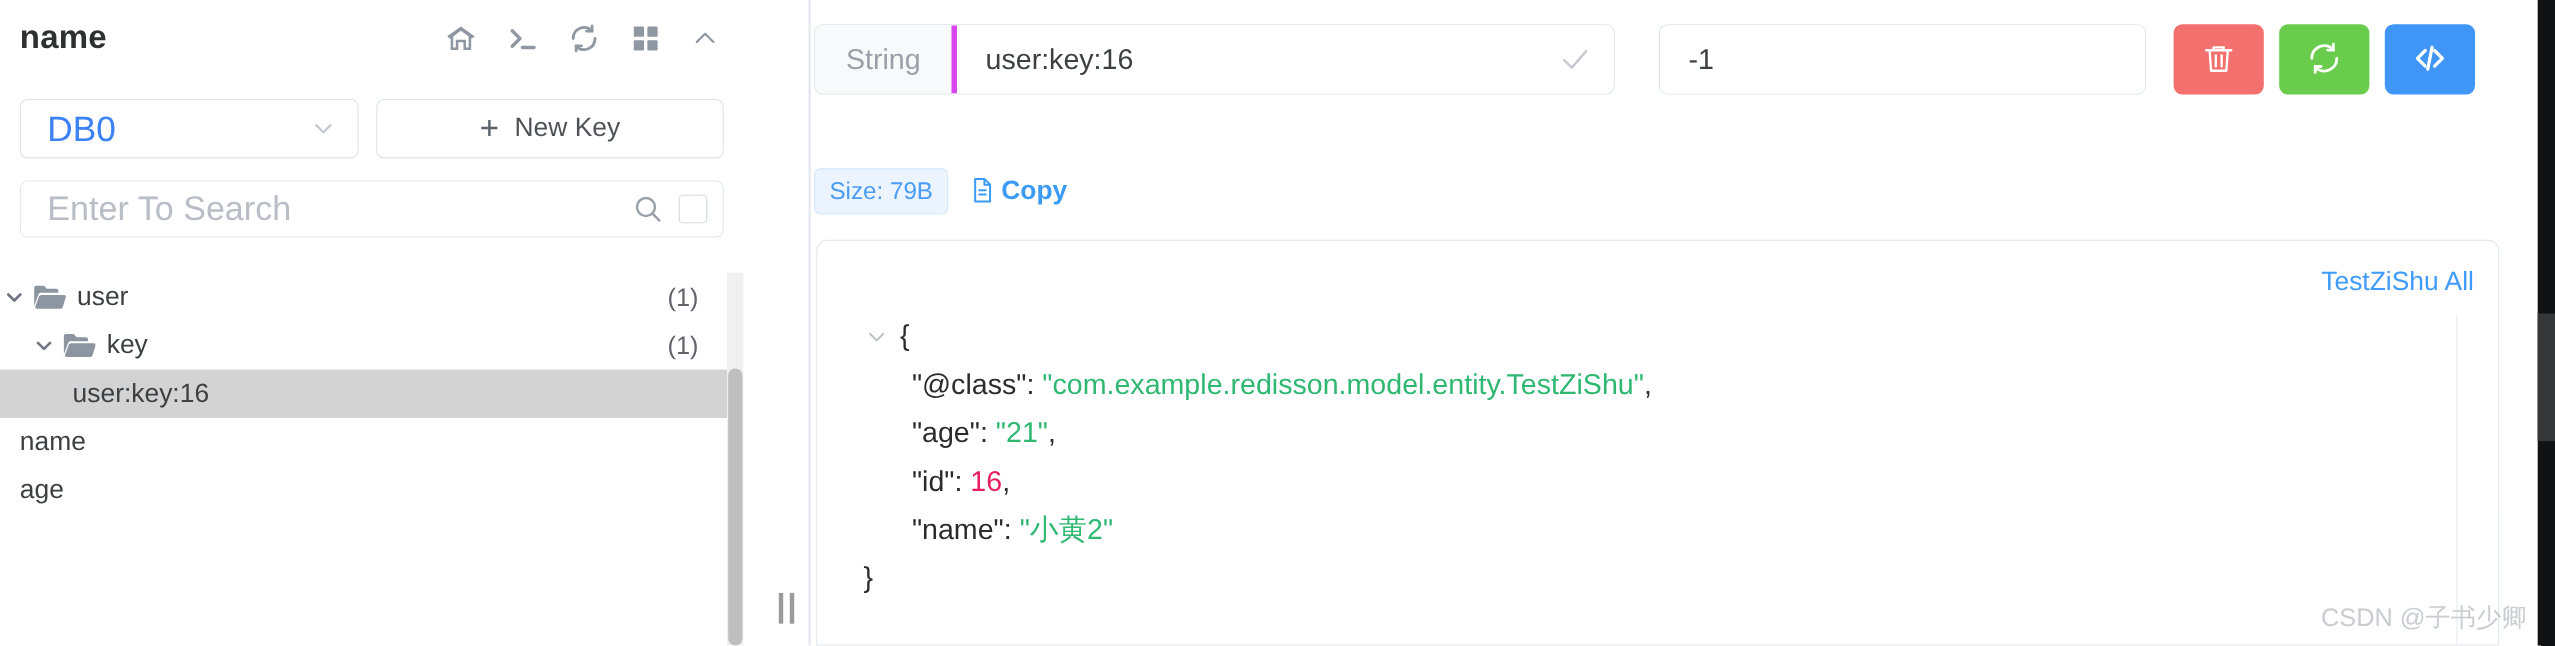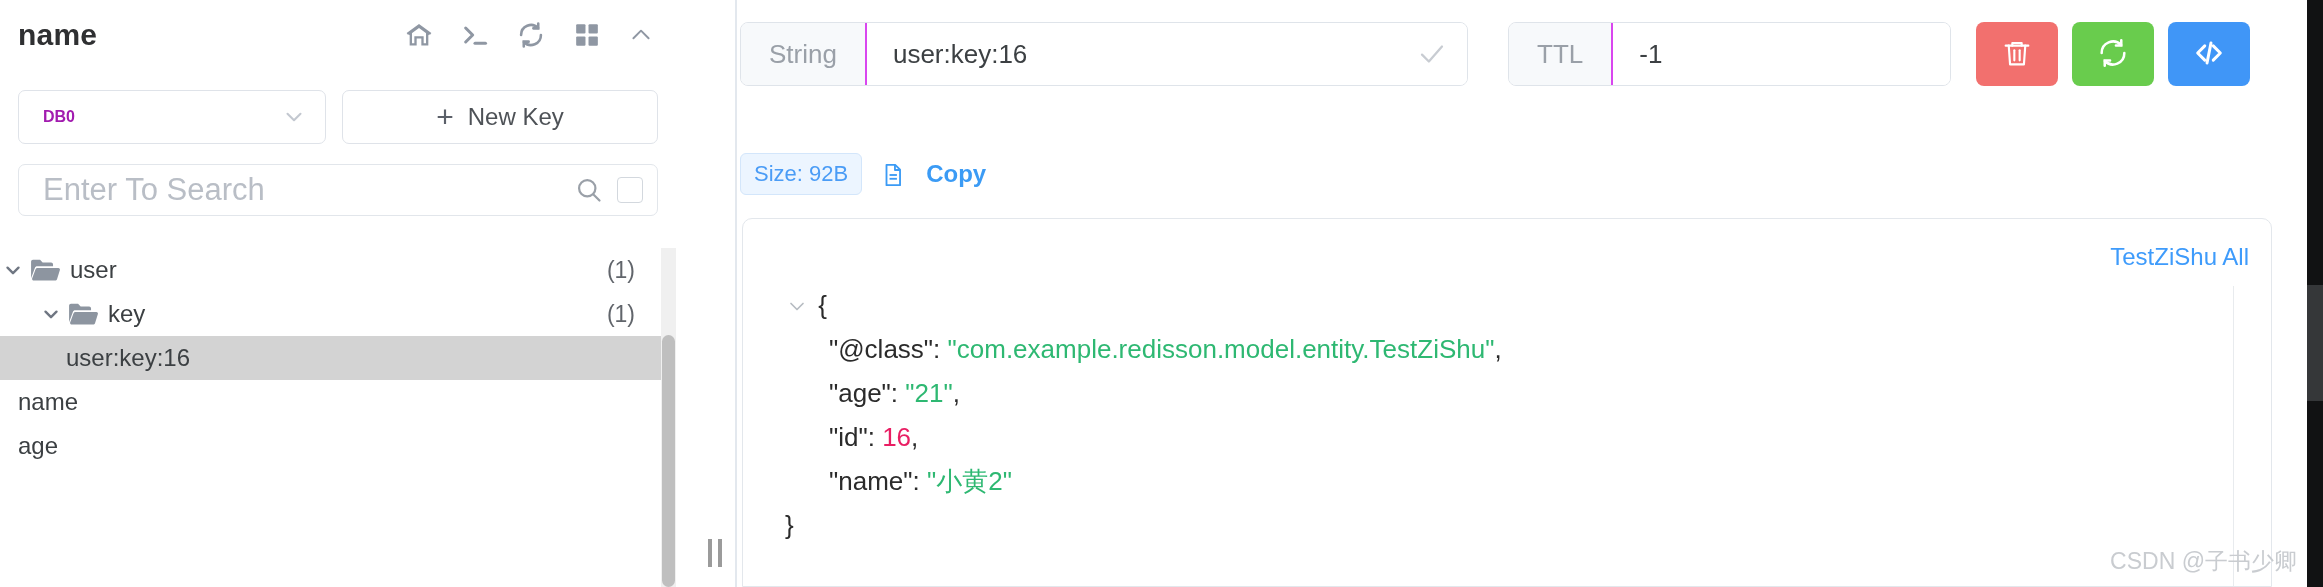--- a/index.html
+++ b/index.html
@@ -37,21 +37,21 @@
     position: absolute; left: 18px; top: 90px;
     width: 640px; height: 54px;
     display: flex; gap: 16px;
   }
   .db-select {
     width: 308px; height: 54px;
     border: 1px solid #dfe3e9; border-radius: 7px;
     display: flex; align-items: center; justify-content: space-between;
     padding: 0 18px 0 24px; background:#fff; cursor:pointer;
   }
-  .db-select .txt { font-size: 16px; color: #a21caf; font-weight: bold; }
+  .db-select .txt { font-size: 32px; color: #3b82f6; }
   .caret { color:#c3c8d0; display:flex; }
   .newkey-btn {
     flex: 1; height: 54px;
     border: 1px solid #dfe3e9; border-radius: 7px;
     display: flex; align-items: center; justify-content: center; gap: 14px;
     font-size: 24px; color: #4e5257; background:#fff; cursor:pointer;
   }
   .plus-ic { font-size: 30px; font-weight: 300; line-height: 1; color:#5b6069;}
 
   .search-wrap {
@@ -78,21 +78,21 @@
   .tnode {
     position: relative; height: 44px;
     display: flex; align-items: center;
     font-size: 24px; color: #3c4043;
     cursor: pointer; padding-right: 26px;
   }
   .tnode .chev { width: 26px; display:flex; align-items:center; justify-content:center; color:#6f7682; }
   .tnode .folder { display:flex; align-items:center; margin: 0 10px 0 4px; color:#8d95a0; }
   .tnode .cnt { margin-left: auto; font-size: 23px; color: #61656b; }
   .tnode.lvl1 { }
-  .tnode.lvl2 { padding-left: 38px; }
+  .tnode.lvl2 { padding-left: 27px; }
   .tnode.leaf { padding-left: 66px; }
   .tnode.sel { background: #d3d3d3; }
   .tnode.plain { padding-left: 18px; }
 
   
   .side-scroll {
     position: absolute; left: 661px; top: 248px;
     width: 15px; height: 339px; background: #f0f0f0;
   }
   .side-scroll .thumb {
@@ -116,21 +116,21 @@
 
   
   #main { position: absolute; left: 740px; top: 0; width: 1567px; height: 587px; }
 
   .toolbar {
     position: absolute; left: 0; top: 22px;
     display: flex; align-items: center; height: 64px;
   }
   .igroup { display: flex; height: 64px; border: 1px solid #dfe4ea; border-radius: 8px; overflow: hidden; background:#fff;}
   .igroup .prepend {
-    background: #f7f9fb; border-right: 2px solid #d946ef;
+    background: #f7f9fb; border-right: 5px solid #d946ef;
     display: flex; align-items: center; justify-content: center;
     font-size: 26px; color: #9aa0a8; padding: 0 28px;
   }
   .igroup .field {
     display: flex; align-items: center; background: #fff; padding: 0 20px 0 26px; gap: 14px;
   }
   .igroup .field input {
     border: 0; outline: 0; background: transparent; flex: 1;
     font-size: 26px; color: #3c4043; font-family: "Liberation Sans", sans-serif;
   }
@@ -156,21 +156,21 @@
     width: 240px; height: 52px; border: 1px solid #dfe4ea; border-radius: 7px;
     display: flex; align-items: center; padding: 0 14px 0 18px; gap: 14px; background:#fff; cursor:pointer;
   }
   .fmt-select .txt { font-size: 24px; color: #4e5257; flex:1; }
   .size-badge {
     height: 42px; padding: 0 13px; border-radius: 6px;
     background: #ecf5ff; border: 1px solid #d3e6fb;
     display: flex; align-items: center; font-size: 22px; color: #4a9cf6;
   }
   .copy-link {
-    display: flex; align-items: flex-end; gap: 20px; cursor: pointer;
+    display: flex; align-items: flex-start; gap: 4px; cursor: pointer;
     font-size: 24px; font-weight: bold; color: #3b9bf5;
   }
 
   .json-box {
     position: absolute; left: 2px; top: 218px;
     width: 1530px; height: 369px;
     border: 1px solid #e3e7ec; border-top-left-radius: 10px; border-top-right-radius: 10px;
     background: #fff; overflow: hidden;
   }
   .collapse-all {
@@ -347,21 +347,20 @@
           <input type="text" value="user:key:16" style="">
           <span class="ic-act">
             <svg width="30" height="30" viewBox="0 0 24 24" fill="none" stroke="currentColor" stroke-width="1.8" stroke-linecap="round" stroke-linejoin="round">
                 <polyline points="4 12.5 9.5 18 20 6"></polyline>
               </svg>
           </span>
         </div>
       </div>
 
       <div class="igroup grp-ttl">
-        <div class="prepend">TTL</div>
         <div class="field">
           <input type="text" value="-1" style="">
 
         </div>
       </div>
 
       <div class="btn-row">
         <button class="abtn del">
           <span>
             <svg width="32" height="32" viewBox="0 0 24 24" fill="none" stroke="currentColor" stroke-width="1.6" stroke-linecap="round" stroke-linejoin="round">
@@ -389,21 +388,21 @@
                 <polyline points="9 7 4 12 9 17"></polyline>
                 <polyline points="15 7 20 12 15 17"></polyline>
                 <line x1="13.4" y1="5" x2="10.6" y2="19"></line>
               </svg>
           </span>
         </button>
       </div>
     </div>
 
     <div class="fmt-row">
-      <div class="size-badge">Size: 92B</div>
+      <div class="size-badge">Size: 79B</div>
       <div class="copy-link">
         <span style="display:flex;">
           <svg width="26" height="26" viewBox="0 0 24 24" fill="none" stroke="#3b9bf5" stroke-width="1.7" stroke-linejoin="round">
               <path d="M6 2.6h8l4.5 4.5v14.3H6z"></path>
               <polyline points="13.8 2.6 13.8 7.4 18.4 7.4"></polyline>
               <line x1="8.8" y1="12" x2="15.6" y2="12"></line>
               <line x1="8.8" y1="15.5" x2="15.6" y2="15.5"></line>
             </svg>
         </span>
         <span>Copy</span>

